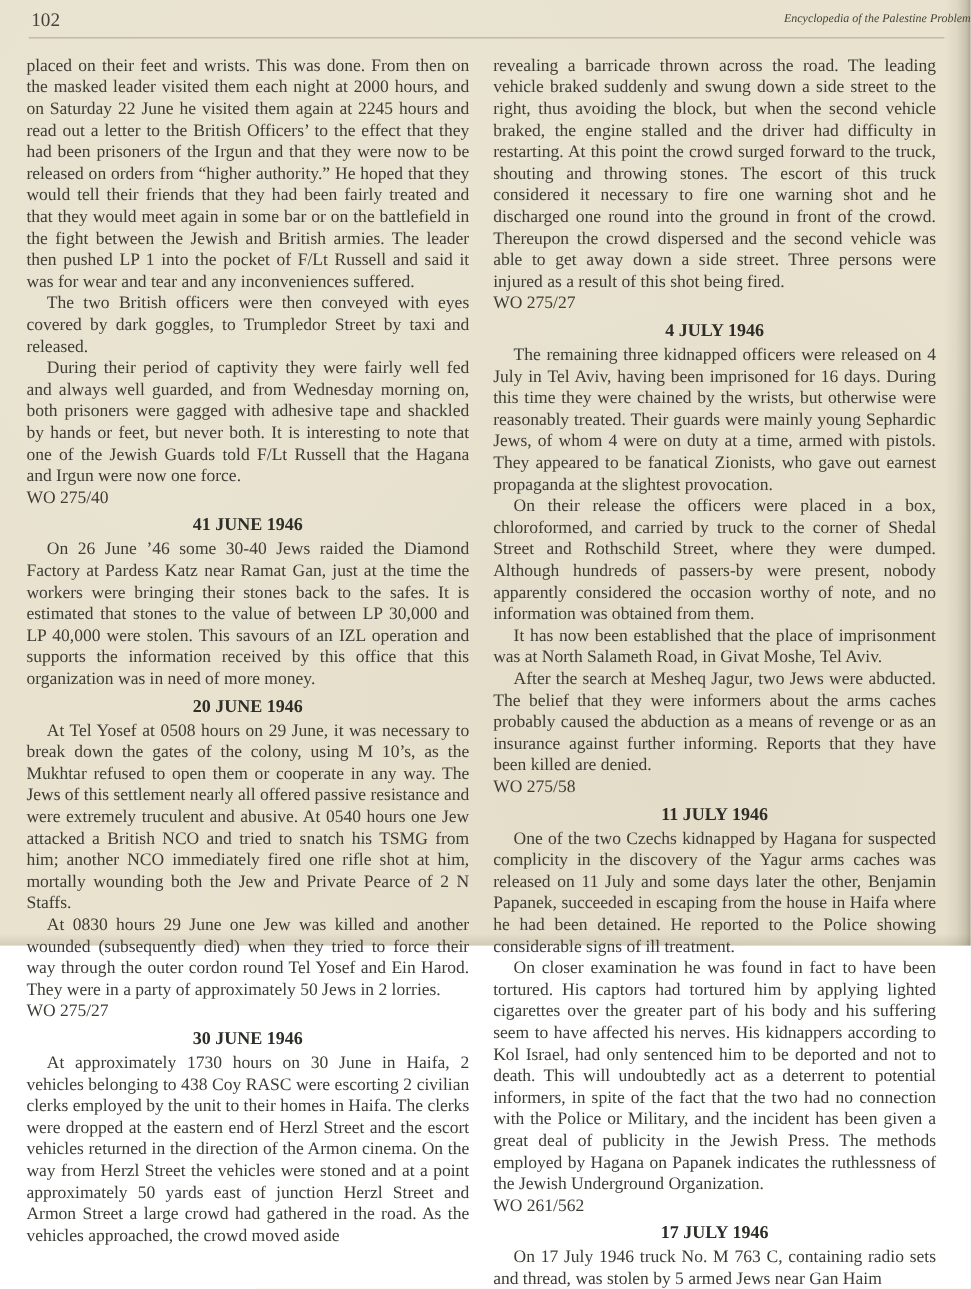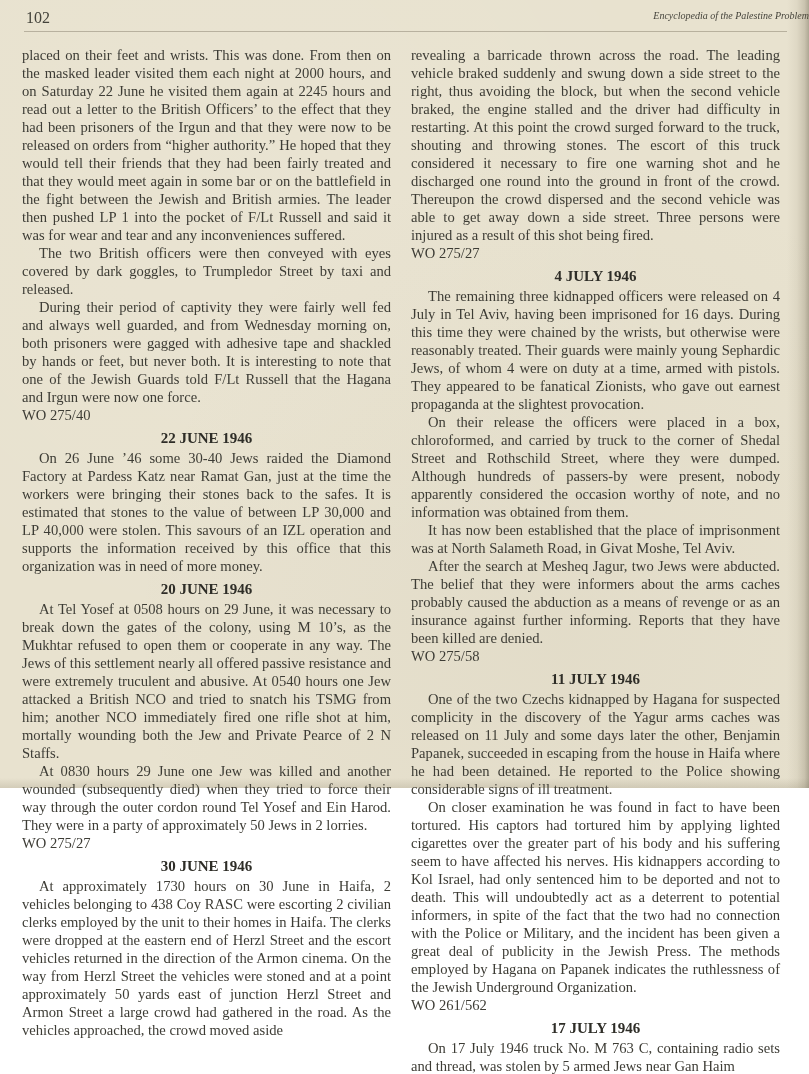--- a/index.html
+++ b/index.html
@@ -114,21 +114,21 @@
     <span class="running-title">Encyclopedia of the Palestine Problem</span>
   </div>
 
   <div class="header-rule"></div>
 
   <div class="col col-left" id="col-left">
       <p class="body">placed on their feet and wrists. This was done. From then on the masked leader visited them each night at 2000 hours, and on Saturday 22 June he visited them again at 2245 hours and read out a letter to the British Officers’ to the effect that they had been prisoners of the Irgun and that they were now to be released on orders from “higher authority.” He hoped that they would tell their friends that they had been fairly treated and that they would meet again in some bar or on the battlefield in the fight between the Jewish and British armies. The leader then pushed LP 1 into the pocket of F/Lt Russell and said it was for wear and tear and any inconveniences suffered.</p>
       <p class="body indent">The two British officers were then conveyed with eyes covered by dark goggles, to Trumpledor Street by taxi and released.</p>
       <p class="body indent">During their period of captivity they were fairly well fed and always well guarded, and from Wednesday morning on, both prisoners were gagged with adhesive tape and shackled by hands or feet, but never both. It is interesting to note that one of the Jewish Guards told F/Lt Russell that the Hagana and Irgun were now one force.</p>
       <div class="ref">WO 275/40</div>
-      <h3 class="heading">22 JUNE 1946</h3>
+      <h3 class="heading">41 JUNE 1946</h3>
       <p class="body indent">On 26 June ’46 some 30-40 Jews raided the Diamond Factory at Pardess Katz near Ramat Gan, just at the time the workers were bringing their stones back to the safes. It is estimated that stones to the value of between LP 30,000 and LP 40,000 were stolen. This savours of an IZL operation and supports the information received by this office that this organization was in need of more money.</p>
       <h3 class="heading">20 JUNE 1946</h3>
       <p class="body indent">At Tel Yosef at 0508 hours on 29 June, it was necessary to break down the gates of the colony, using M 10’s, as the Mukhtar refused to open them or cooperate in any way. The Jews of this settlement nearly all offered passive resistance and were extremely truculent and abusive. At 0540 hours one Jew attacked a British NCO and tried to snatch his TSMG from him; another NCO immediately fired one rifle shot at him, mortally wounding both the Jew and Private Pearce of 2 N Staffs.</p>
       <p class="body indent">At 0830 hours 29 June one Jew was killed and another wounded (subsequently died) when they tried to force their way through the outer cordon round Tel Yosef and Ein Harod. They were in a party of approximately 50 Jews in 2 lorries.</p>
       <div class="ref">WO 275/27</div>
       <h3 class="heading">30 JUNE 1946</h3>
       <p class="body indent">At approximately 1730 hours on 30 June in Haifa, 2 vehicles belonging to 438 Coy RASC were escorting 2 civilian clerks employed by the unit to their homes in Haifa. The clerks were dropped at the eastern end of Herzl Street and the escort vehicles returned in the direction of the Armon cinema. On the way from Herzl Street the vehicles were stoned and at a point approximately 50 yards east of junction Herzl Street and Armon Street a large crowd had gathered in the road. As the vehicles approached, the crowd moved aside</p>
     </div>
 
   <div class="col col-right" id="col-right">

